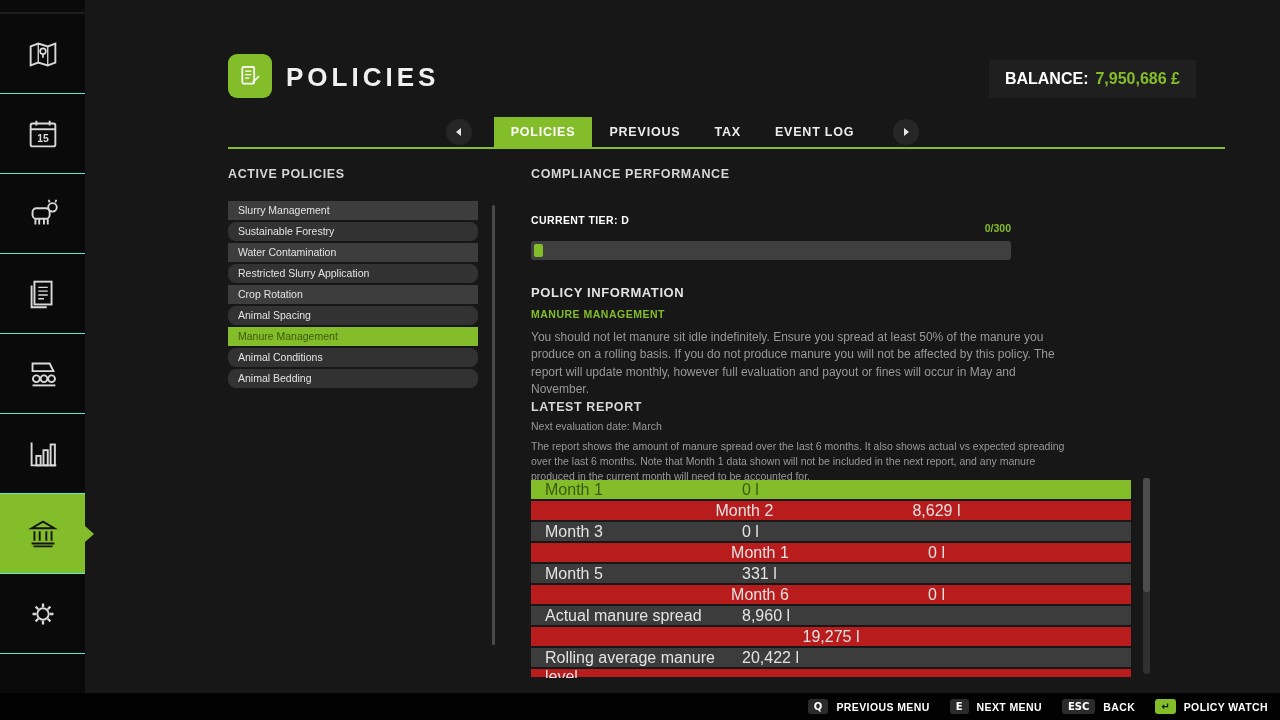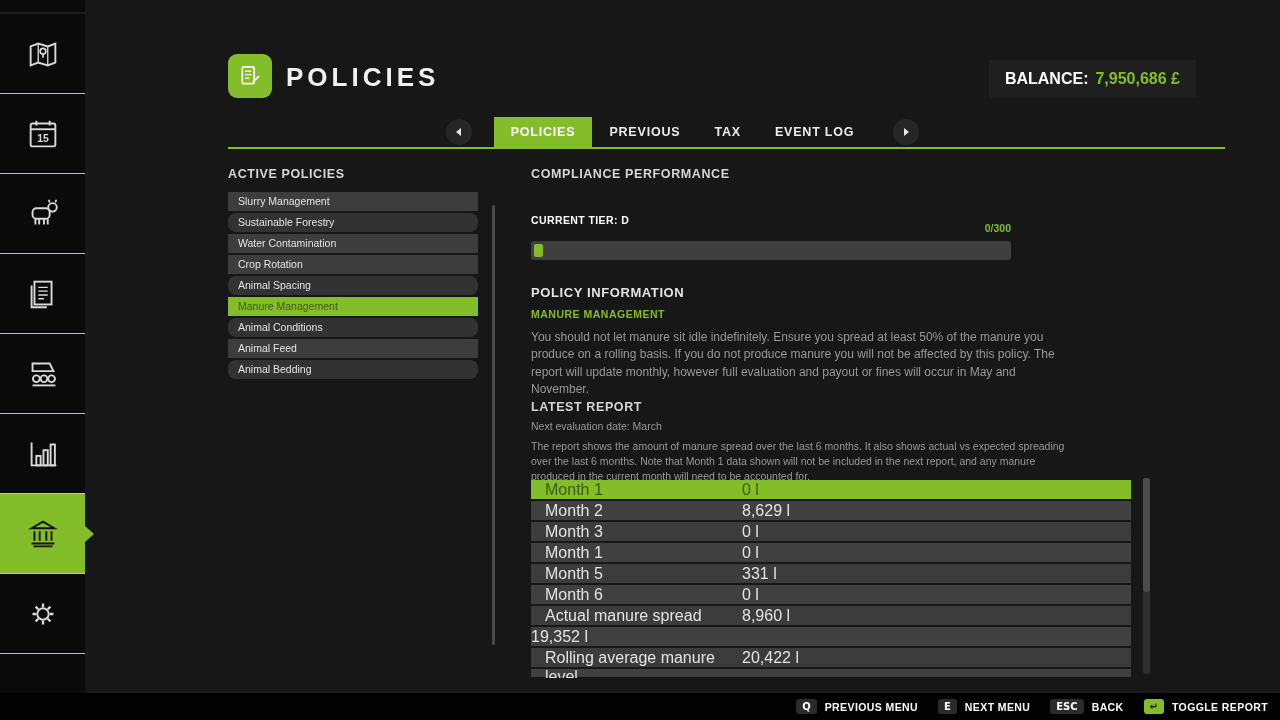--- a/index.html
+++ b/index.html
@@ -32,21 +32,21 @@
   .tab-arrow.right { margin-left:22px; }
   .arrow-glyph { width:0; height:0; border-top:4px solid transparent; border-bottom:4px solid transparent; }
   .arrow-glyph.l { border-right:5px solid #e8e8e8; }
   .arrow-glyph.r { border-left:5px solid #e8e8e8; }
   .tab { height:30px; line-height:30px; padding:0 17px; font-size:12.5px; font-weight:bold; letter-spacing:0.8px; color:#ececec; cursor:pointer; white-space:nowrap; }
   .tab.active { background:var(--accent); color:#fff; }
   .tab-underline { position:absolute; top:147px; left:143px; right:55px; height:2px; background:var(--accent); }
 
   .section-title { position:absolute; font-size:12.5px; font-weight:bold; letter-spacing:0.6px; color:#d6d6d6; margin:0; }
   #active-policies-title { left:143px; top:167px; }
-  .policy-list { position:absolute; left:143px; top:192px; width:250px; }
+  .policy-list { position:absolute; left:143px; top:201px; width:250px; }
   .policy-item { height:19px; line-height:19px; margin-bottom:2px; background:#3d3d3d; padding:0 10px;
     font-size:10.5px; color:#e3e3e3; cursor:pointer; white-space:nowrap; overflow:hidden; }
   .policy-item.alt { background:#323232;border-radius:8px; }
   .policy-item.selected { background:var(--accent); color:#3c5a0e; }
   .list-scrollbar { position:absolute; left:407px; top:205px; width:3px; height:440px; background:#4a4a4a; border-radius:2px; }
 
   #compliance-title { left:446px; top:167px; }
   .tier-label { position:absolute; left:446px; top:214px; font-size:10.5px; font-weight:bold; color:#fff; letter-spacing:0.4px; }
   .score { position:absolute; left:446px; top:222px; width:480px; text-align:right; font-size:10.5px; font-weight:bold; color:var(--accent); }
   .progress { position:absolute; left:446px; top:241px; width:480px; height:19px; background:#3f3f3f; border-radius:3px; padding:3px; }
@@ -55,21 +55,21 @@
   #policy-info-title { left:446px; top:285px; font-size:13px; color:#e4e4e4; }
   .policy-subtitle { position:absolute; left:446px; top:308px; font-size:10.5px; font-weight:bold; color:var(--accent); letter-spacing:0.5px; }
   .policy-desc { position:absolute; left:446px; top:329px; width:542px; font-size:12px; line-height:1.45; color:#989898; margin:0; }
 
   #report-title { left:446px; top:400px; }
   .next-eval { position:absolute; left:446px; top:420px; font-size:10.5px; color:#989898; }
   .report-desc { position:absolute; left:446px; top:439px; width:542px; font-size:10.5px; line-height:1.45; color:#989898; margin:0; }
 
   .report-table { position:absolute; left:446px; top:480px; width:600px; height:198px; overflow:hidden; }
   .report-row { height:19px; line-height:19px; margin-bottom:2px; background:#3c3c3c; display:flex; font-size:16px; color:#e3e3e3; }
-  .report-row.alt { background:#404040; }
+  .report-row.alt { background:#b91c1c;justify-content:center; }
   .report-row.highlight { background:var(--accent); color:#3c5a0e; }
   .report-row .cell-label { width:211px; padding-left:14px; }
   .report-row.partial { height:8px; }
   .table-scrollbar { position:absolute; left:1058px; top:478px; width:7px; height:196px; background:#303030; border-radius:3px; }
   .table-thumb { width:100%; height:58%; background:#4c4c4c; border-radius:3px; }
 
   
   .hotbar { position:absolute; left:0; bottom:0; width:1280px; height:27px; background:#020202;
     display:flex; align-items:center; justify-content:flex-end; padding-right:12px; gap:20px; }
   .shortcut { display:flex; align-items:center; gap:8px; cursor:pointer; }
@@ -186,25 +186,25 @@
           <span class="arrow-glyph r"></span>
         </div>
     </nav>
     <div class="tab-underline"></div>
 
     <h2 class="section-title" id="active-policies-title">ACTIVE POLICIES</h2>
     <div class="policy-list" id="policy-list">
         <div class="policy-item">Slurry Management</div>
         <div class="policy-item alt">Sustainable Forestry</div>
         <div class="policy-item">Water Contamination</div>
+        <div class="policy-item alt">Restricted Slurry Application</div>
         <div class="policy-item">Crop Rotation</div>
         <div class="policy-item alt">Animal Spacing</div>
         <div class="policy-item selected">Manure Management</div>
         <div class="policy-item alt">Animal Conditions</div>
-        <div class="policy-item">Animal Feed</div>
         <div class="policy-item alt">Animal Bedding</div>
       </div>
     <div class="list-scrollbar"></div>
 
     <h2 class="section-title" id="compliance-title">COMPLIANCE PERFORMANCE</h2>
     <div class="tier-label">CURRENT TIER: D</div>
     <div class="score">0/300</div>
     <div class="progress">
       <div class="progress-fill" id="progress-fill" style="width: 2%;"></div>
     </div>
@@ -240,21 +240,21 @@
         </div>
         <div class="report-row alt">
           <span class="cell-label">Month 6</span>
           <span class="cell-value">0 l</span>
         </div>
         <div class="report-row">
           <span class="cell-label">Actual manure spread</span>
           <span class="cell-value">8,960 l</span>
         </div>
         <div class="report-row alt">
-          <span class="cell-value">19,352 l</span>
+          <span class="cell-value">19,275 l</span>
         </div>
         <div class="report-row">
           <span class="cell-label">Rolling average manure level</span>
           <span class="cell-value">20,422 l</span>
         </div>
         <div class="report-row partial alt"></div>
       </div>
     <div class="table-scrollbar">
       <div class="table-thumb"></div>
     </div>
@@ -269,18 +269,18 @@
         <div class="shortcut">
           <span class="key">E</span>
           <span class="klabel">NEXT MENU</span>
         </div>
         <div class="shortcut">
           <span class="key">ESC</span>
           <span class="klabel">BACK</span>
         </div>
         <div class="shortcut">
           <span class="key accent">↵</span>
-          <span class="klabel">TOGGLE REPORT</span>
+          <span class="klabel">POLICY WATCH</span>
         </div>
       </div>
   </footer>
 
 </div>
 
 </body></html>

